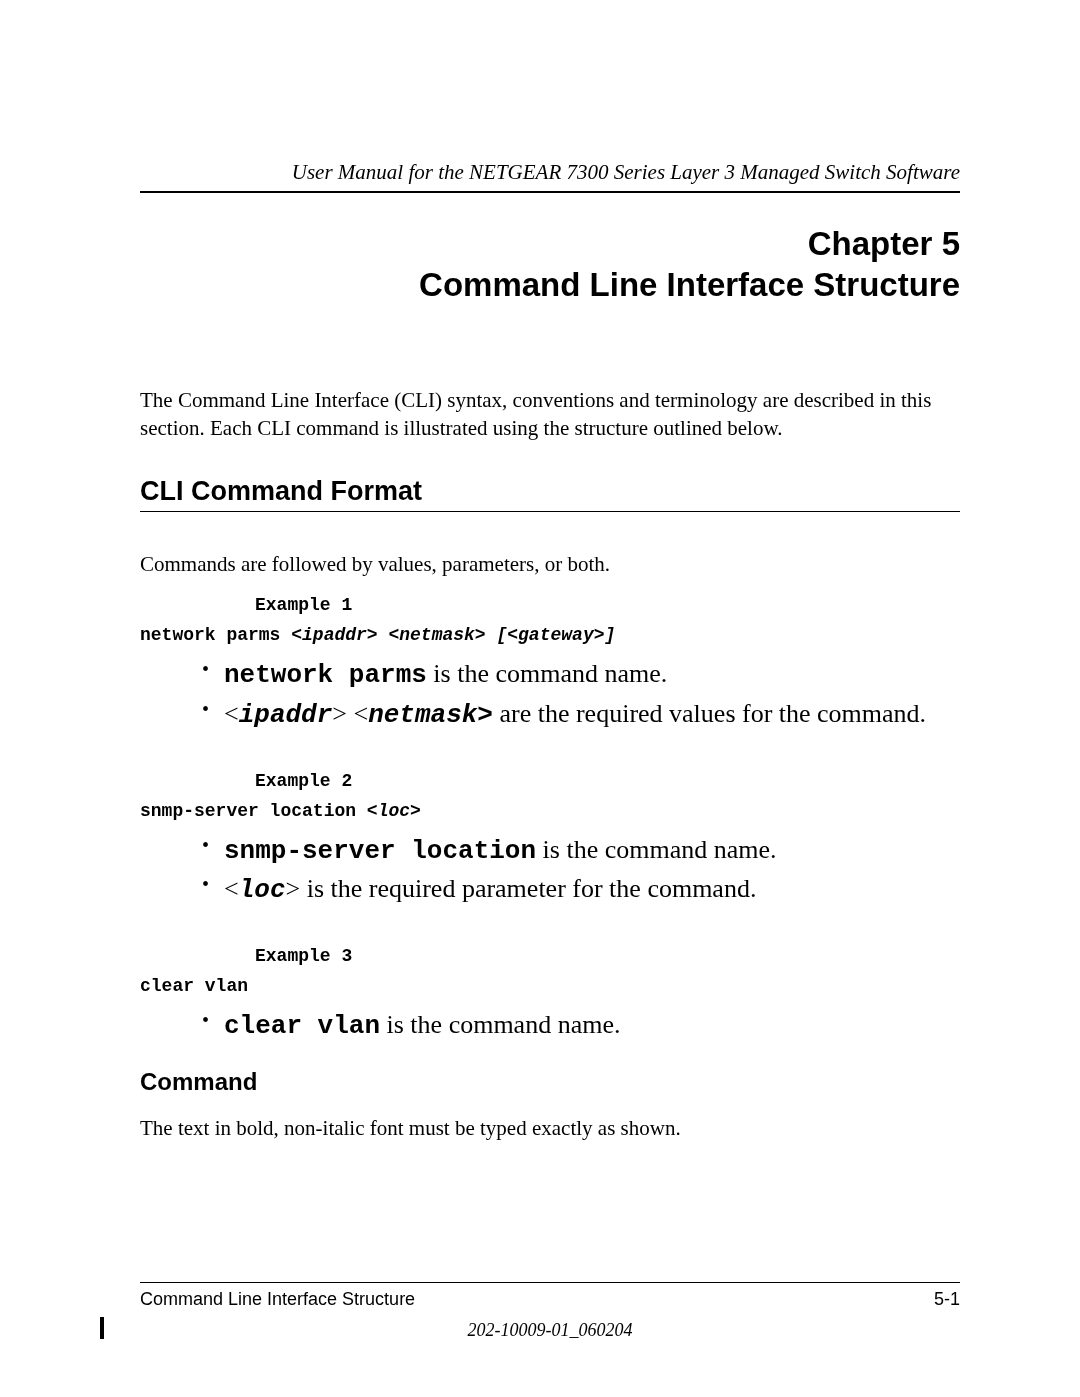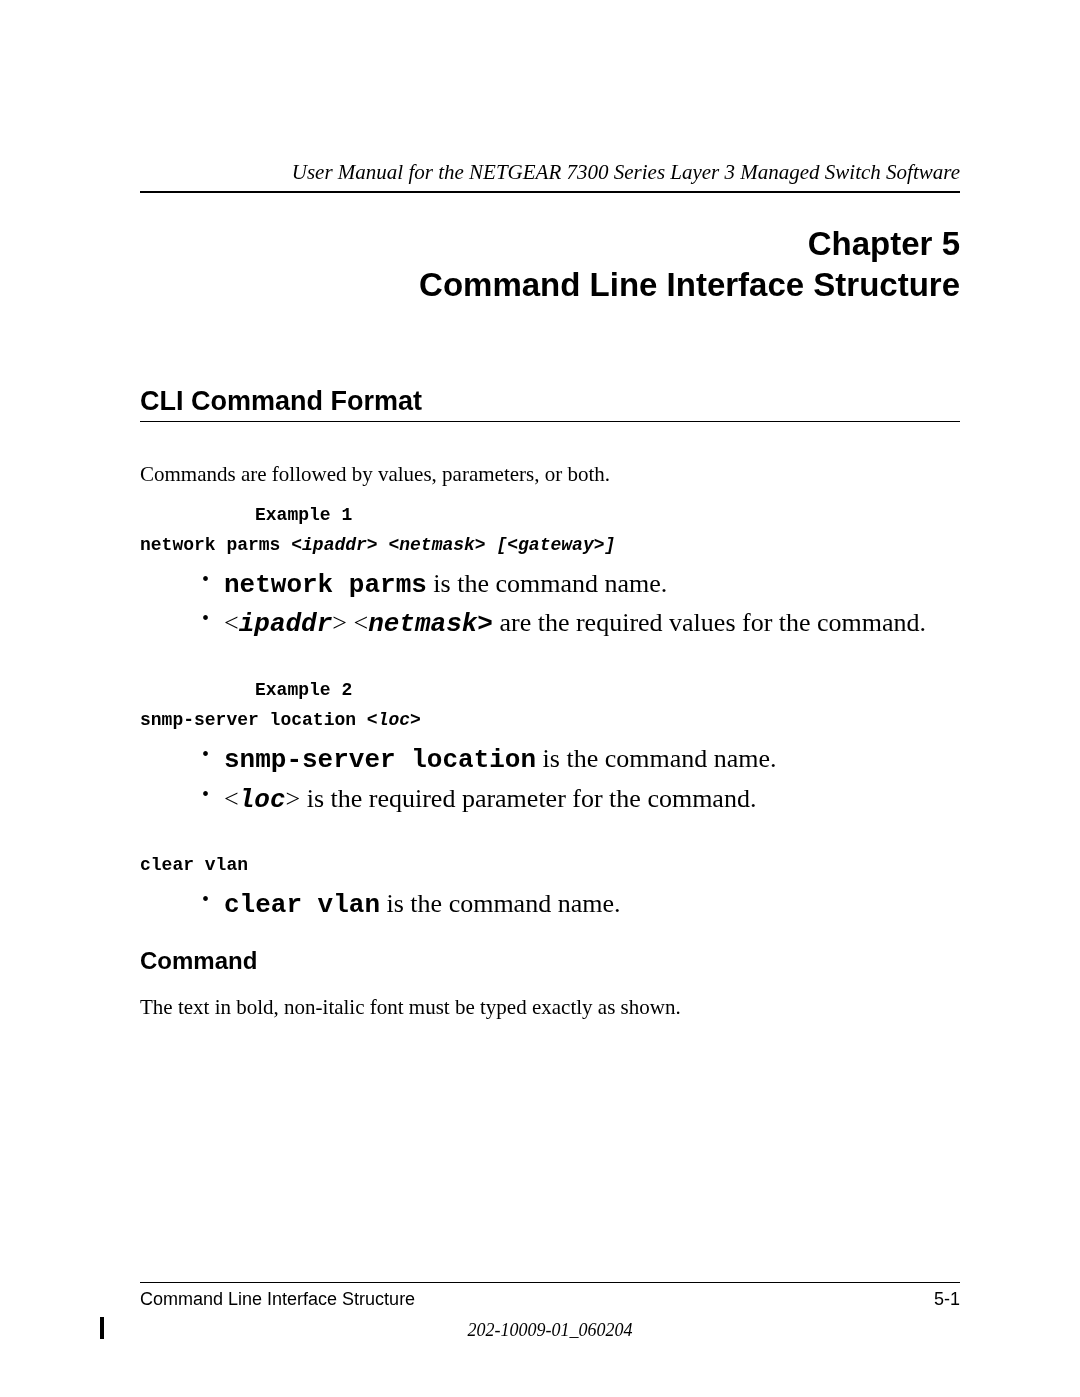--- a/index.html
+++ b/index.html
@@ -136,20 +136,21 @@
 <div class="page">
 
   <div class="header-title">User Manual for the NETGEAR 7300 Series Layer 3 Managed Switch Software</div>
   <hr class="rule-thick">
 
   <div class="chapter-block">
     <div>Chapter 5</div>
     <div>Command Line Interface Structure</div>
   </div>
 
+  <div class="intro">The Command Line Interface (CLI) syntax, conventions and terminology are described in this section. Each CLI command is illustrated using the structure outlined below.</div>
 
   <div class="h2">CLI Command Format</div>
   <hr class="h2-rule">
 
   <div class="para">Commands are followed by values, parameters, or both.</div>
 
   <div class="example-label">Example 1</div>
   <div class="code-line">
     <span>network parms </span><span class="ital">&lt;ipaddr&gt; &lt;netmask&gt; [&lt;gateway&gt;]</span>
   </div>
@@ -160,20 +161,21 @@
 
   <div class="example-label">Example 2</div>
   <div class="code-line">
     <span>snmp-server location </span><span>&lt;</span><span class="ital">loc</span><span>&gt;</span>
   </div>
   <ul class="bullets">
     <li><span class="mono">snmp-server location</span><span>  is the command name.</span></li>
     <li><span>&lt;</span><span class="mono-ital">loc</span><span>&gt;</span><span>  is the required parameter for the command.</span></li>
   </ul>
 
+  <div class="example-label">Example 3</div>
   <div class="code-line">clear vlan</div>
   <ul class="bullets" style="margin-bottom:22px">
     <li><span class="mono">clear vlan</span><span> is the command name.</span></li>
   </ul>
 
   <div class="h3">Command</div>
   <div class="para">The text in bold, non-italic font must be typed exactly as shown.</div>
 
   <div class="footer-area">
     <hr class="rule-thin">

